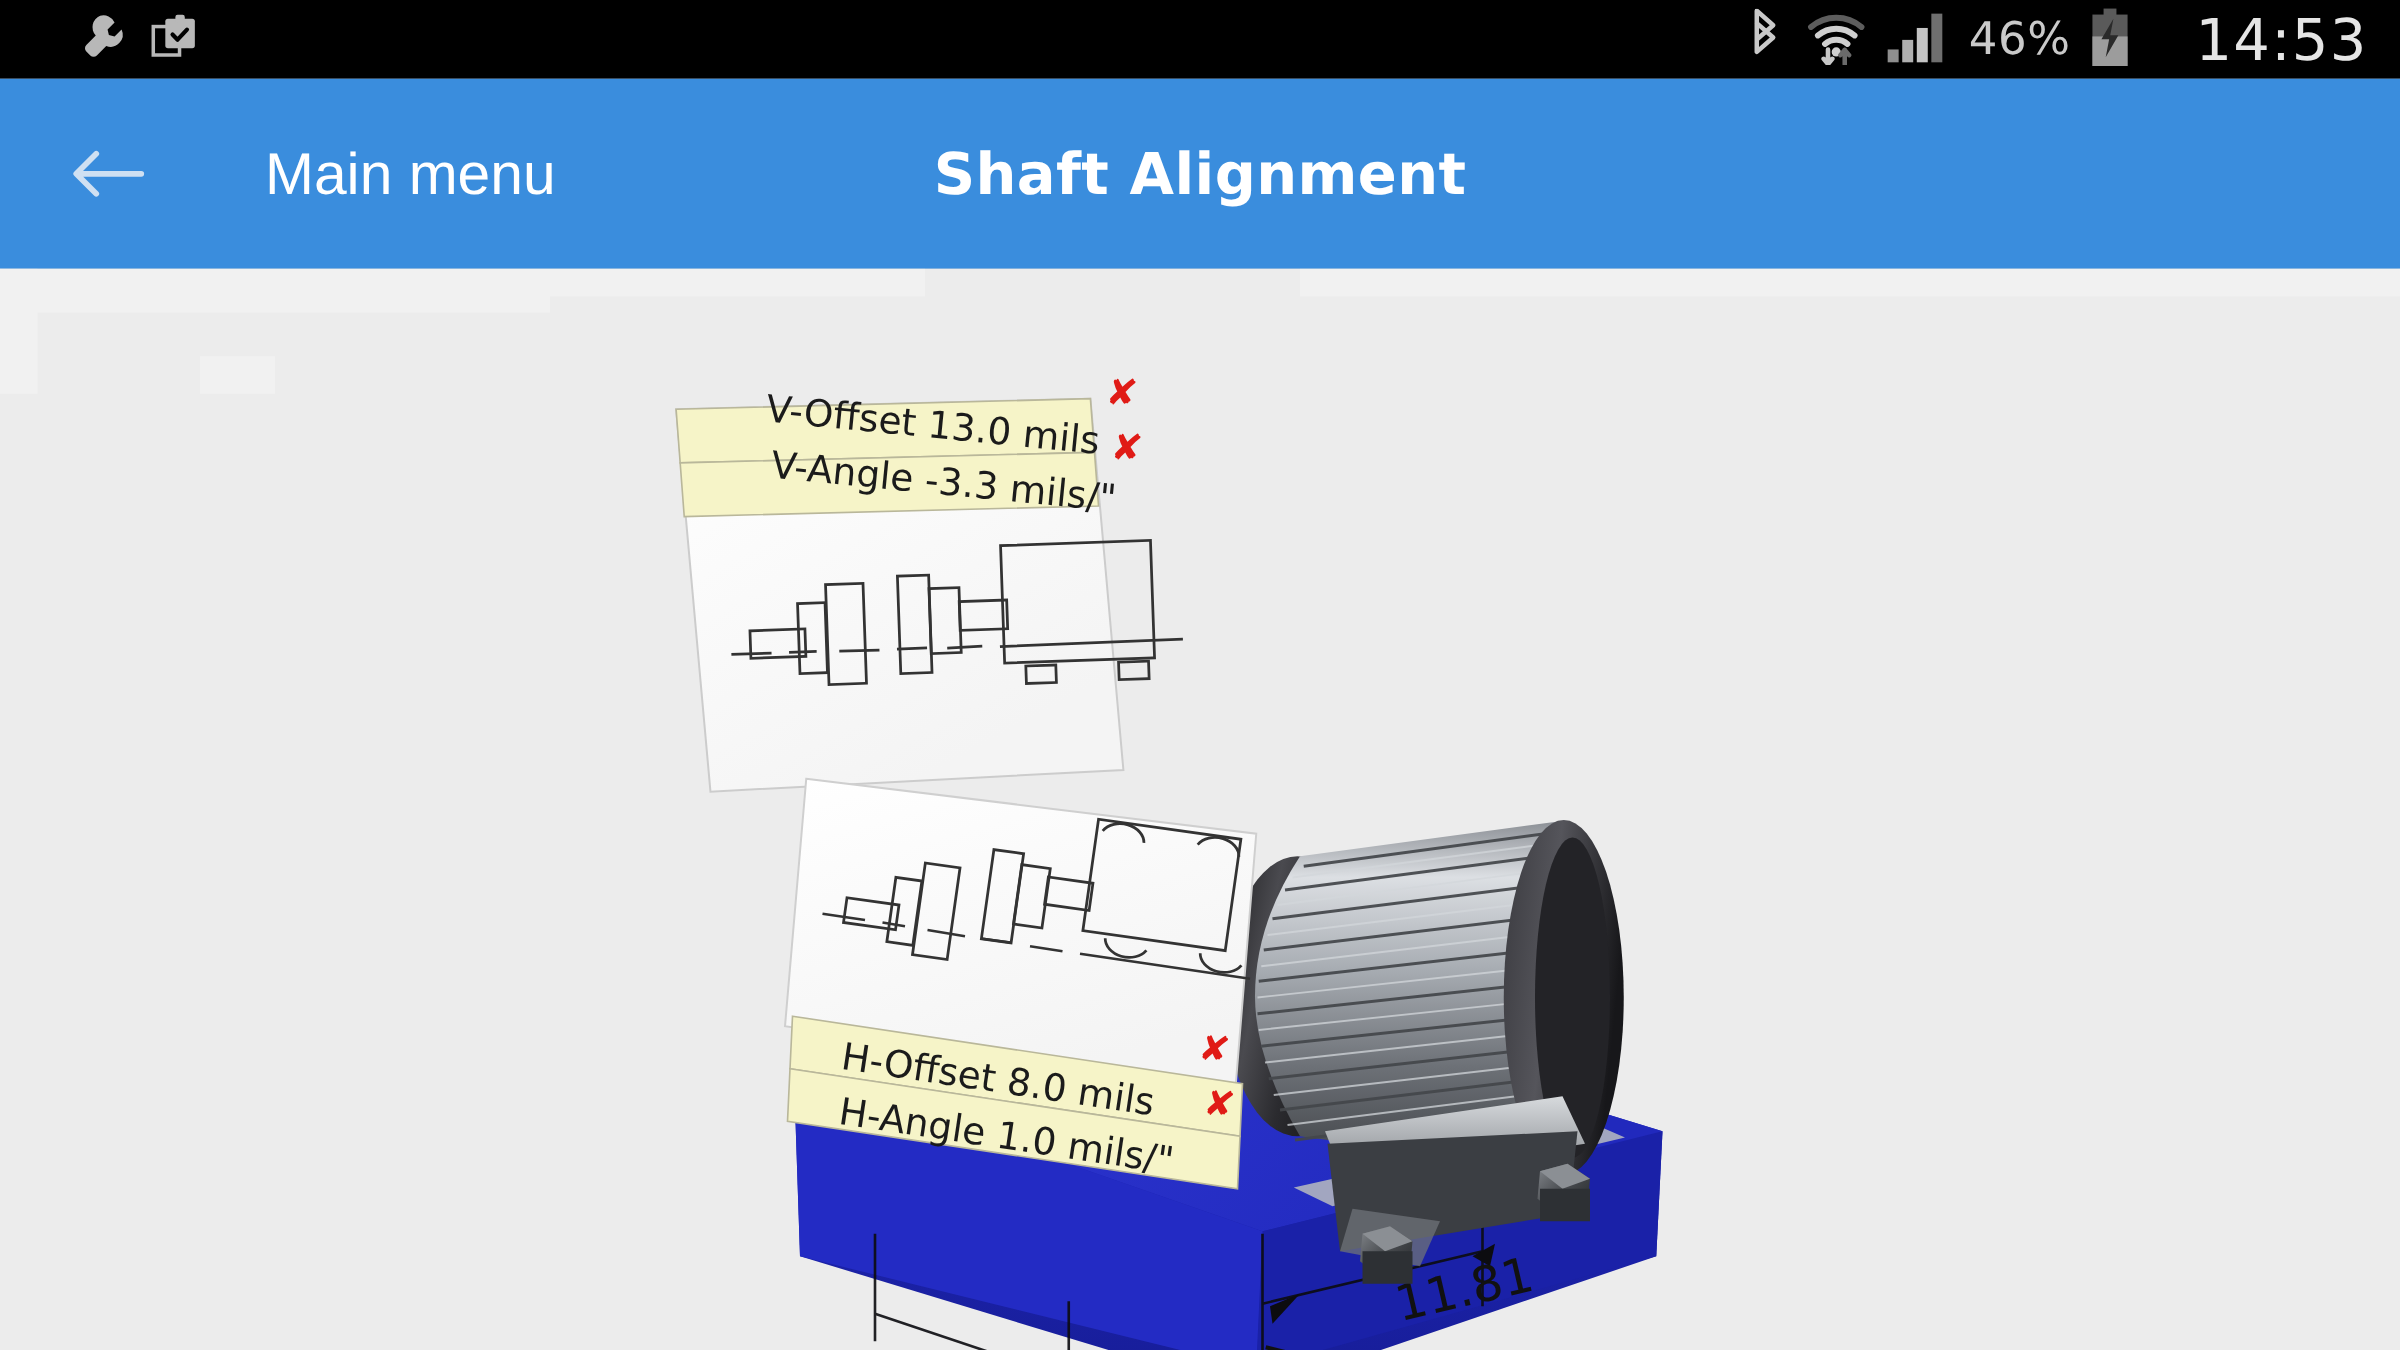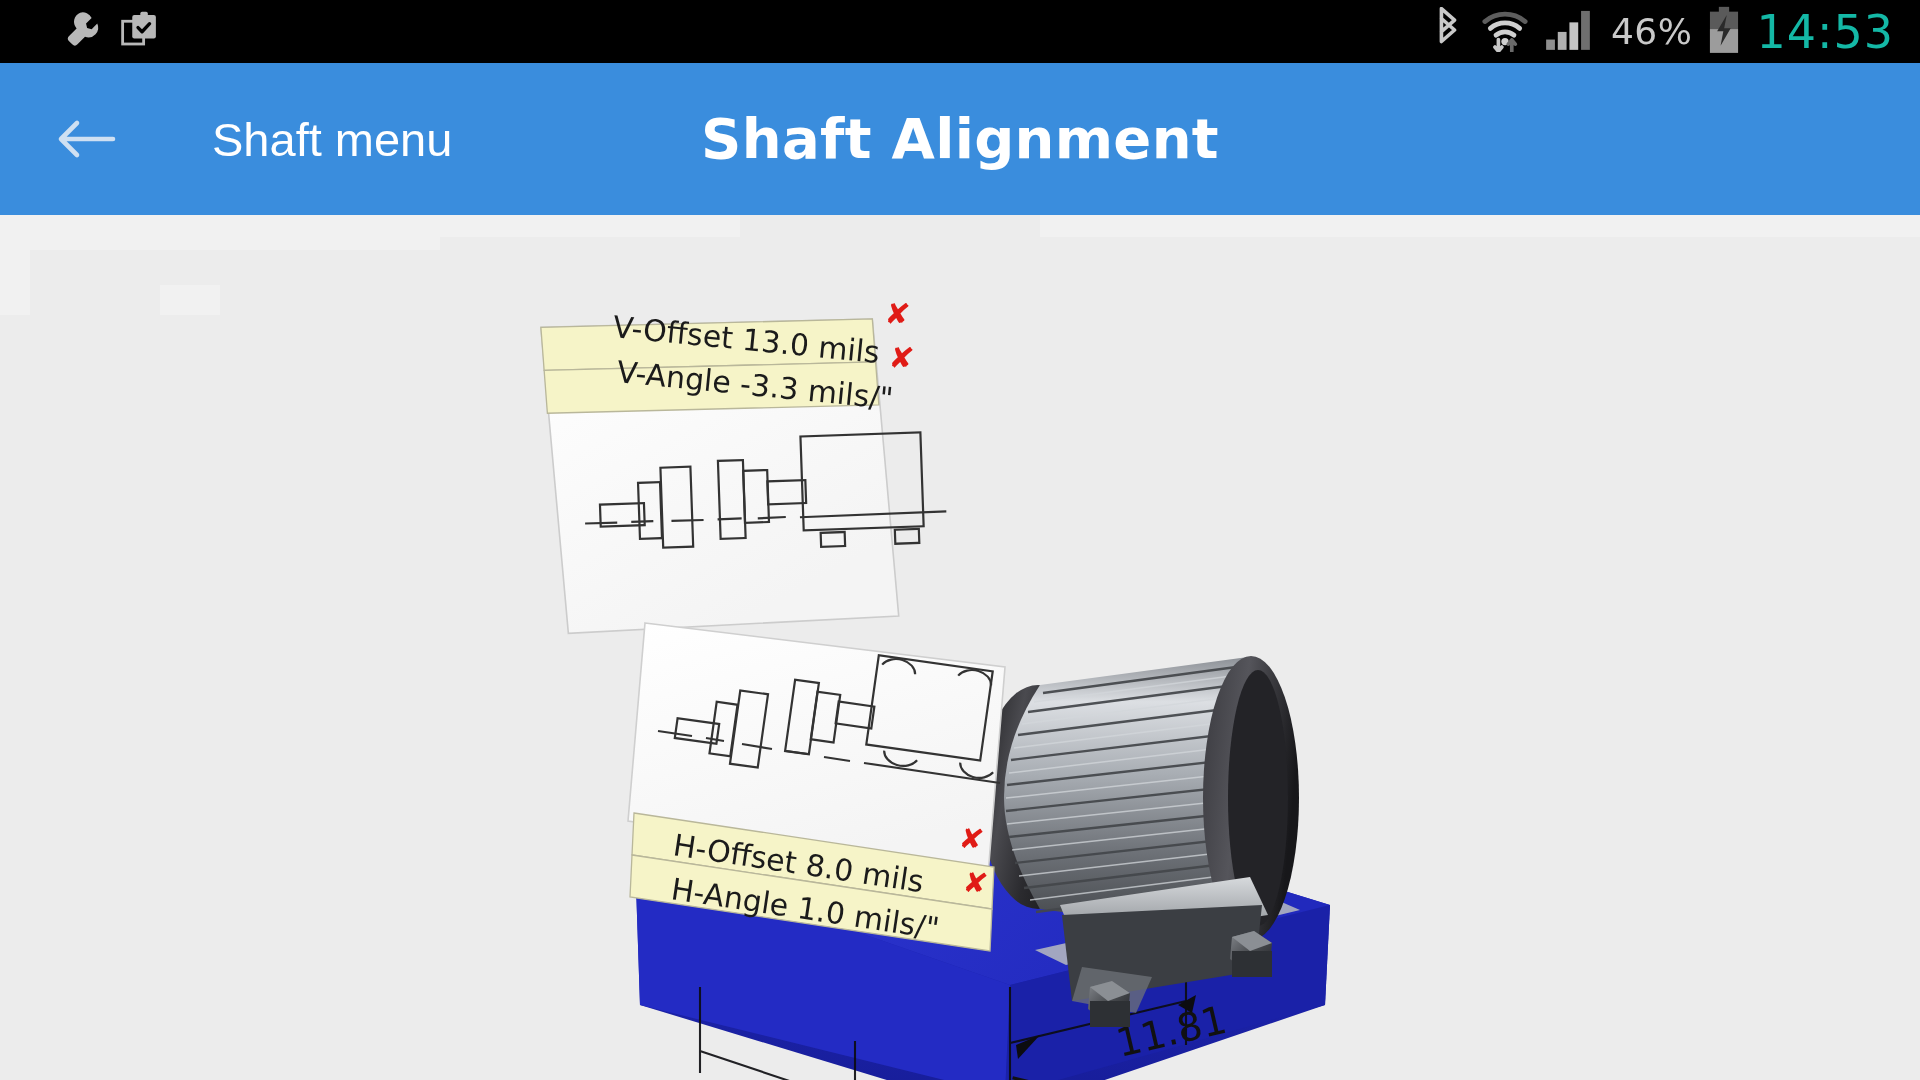--- a/index.html
+++ b/index.html
@@ -18,22 +18,23 @@
   #status-left { display:flex; align-items:center; gap:14px; padding-left:28px; }
   #status-right {
     margin-left:auto; display:flex; align-items:center; gap:16px; padding-right:26px;
   }
   .sb-icon { display:block; }
   #battery-pct {
     color:#c9c9c9; font-size:36px; letter-spacing:0.5px;
     font-family:"DejaVu Sans", sans-serif;
   }
   #clock {
-    color:#14b8a6; font-size:46px; letter-spacing:1px; line-height:1;
+    color:#e5e5e5; font-size:46px; letter-spacing:1px; line-height:1;
     font-family:"DejaVu Sans", sans-serif;
+    margin-left:36px;
   }
 
   
   #app-header {
     position:absolute; top:63px; left:0; width:1920px; height:152px;
     background:#3a8ddd;
     box-shadow:0 2px 3px rgba(0,0,0,0.14);
   }
   #back-arrow {
     position:absolute; left:55px; top:50%; transform:translateY(-50%);
@@ -42,21 +43,21 @@
   #back-label {
     position:absolute; left:212px; top:50%; transform:translateY(-50%);
     color:#ffffff; font-size:47px; font-weight:300; white-space:nowrap;
     font-family:"Liberation Sans", sans-serif;
   }
   #header-center {
     position:absolute; left:50%; top:50%; transform:translate(-50%,-50%);
     text-align:center; width:900px;
   }
   #header-title {
-    color:#ffffff; font-size:56px; font-weight:bold; line-height:1.05;
+    color:#ffffff; font-size:46px; font-weight:bold; line-height:1.05;
     font-family:"DejaVu Sans", sans-serif; letter-spacing:0.3px;
   }
   #header-subtitle {
     color:#cfe4f8; font-size:35px; font-weight:400; margin-top:4px;
     font-family:"Liberation Sans", sans-serif;
   }
   #header-right {
     position:absolute; right:48px; top:50%; transform:translateY(-50%);
     color:#ffffff; font-size:47px; font-weight:300; white-space:nowrap;
     font-family:"Liberation Sans", sans-serif;
@@ -133,21 +134,21 @@
     <span id="clock">14:53</span>
   </div>
 </div>
 
 <div id="app-header">
   <span id="back-arrow">
     <svg width="62" height="50" viewBox="0 0 62 50">
       <path d="M58 25H7M22 9L6 25l16 16" fill="none" stroke="#cfe0f2" stroke-width="4.6" stroke-linecap="round" stroke-linejoin="round"></path>
     </svg>
   </span>
-  <span id="back-label">Shaft menu</span>
+  <span id="back-label">Main menu</span>
 
   <div id="header-center">
     <div id="header-title">Shaft Alignment</div>
   </div>
 
 </div>
 
 <div id="content">
 
   <div class="bg-patch" style="left:0;top:0;width:440px;height:35px;"></div>

